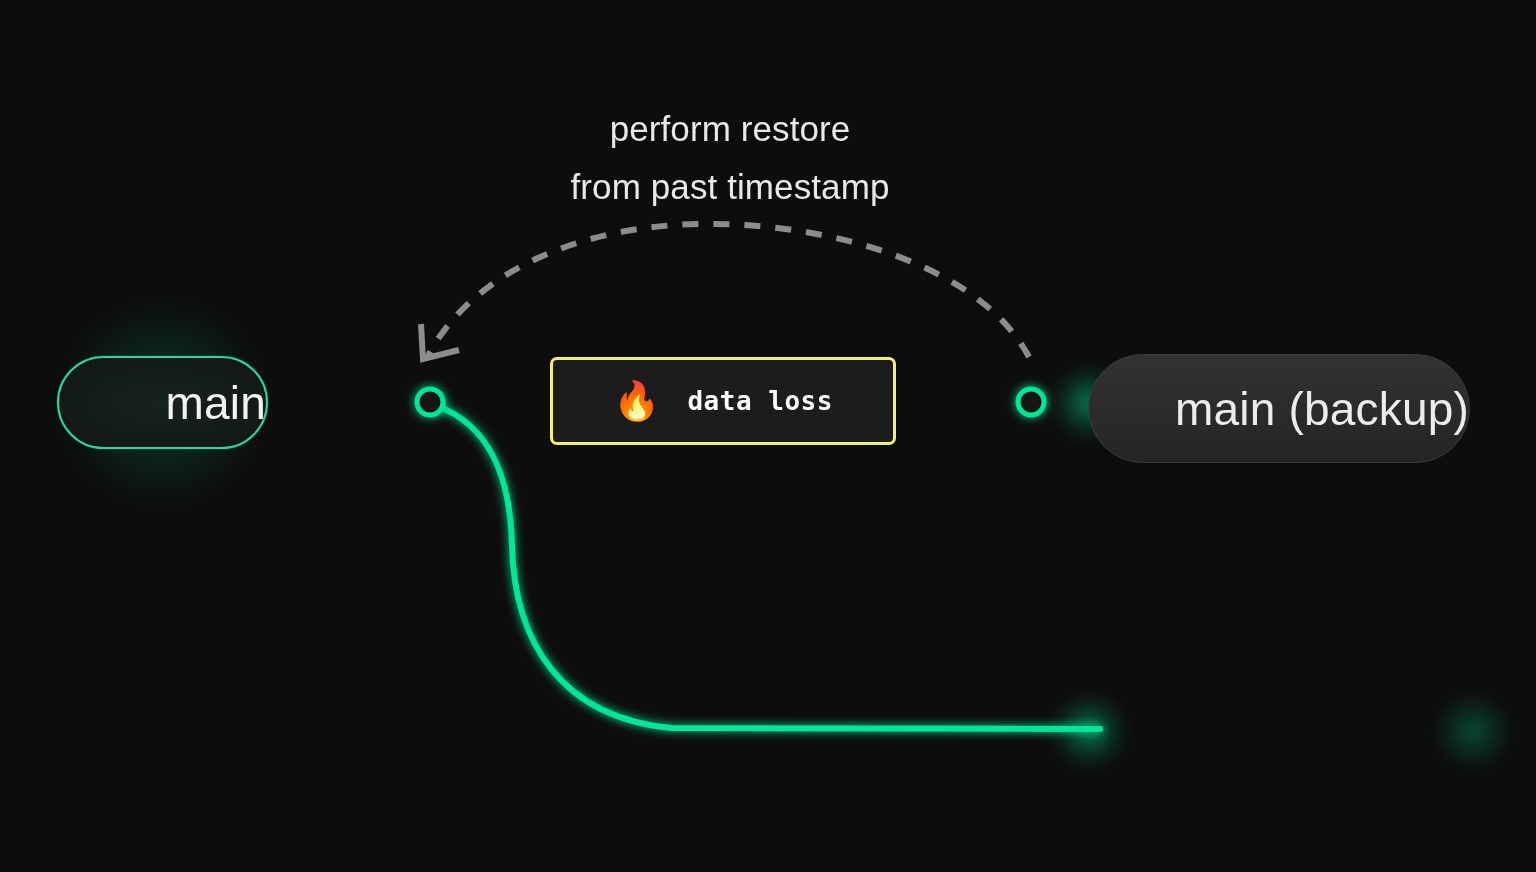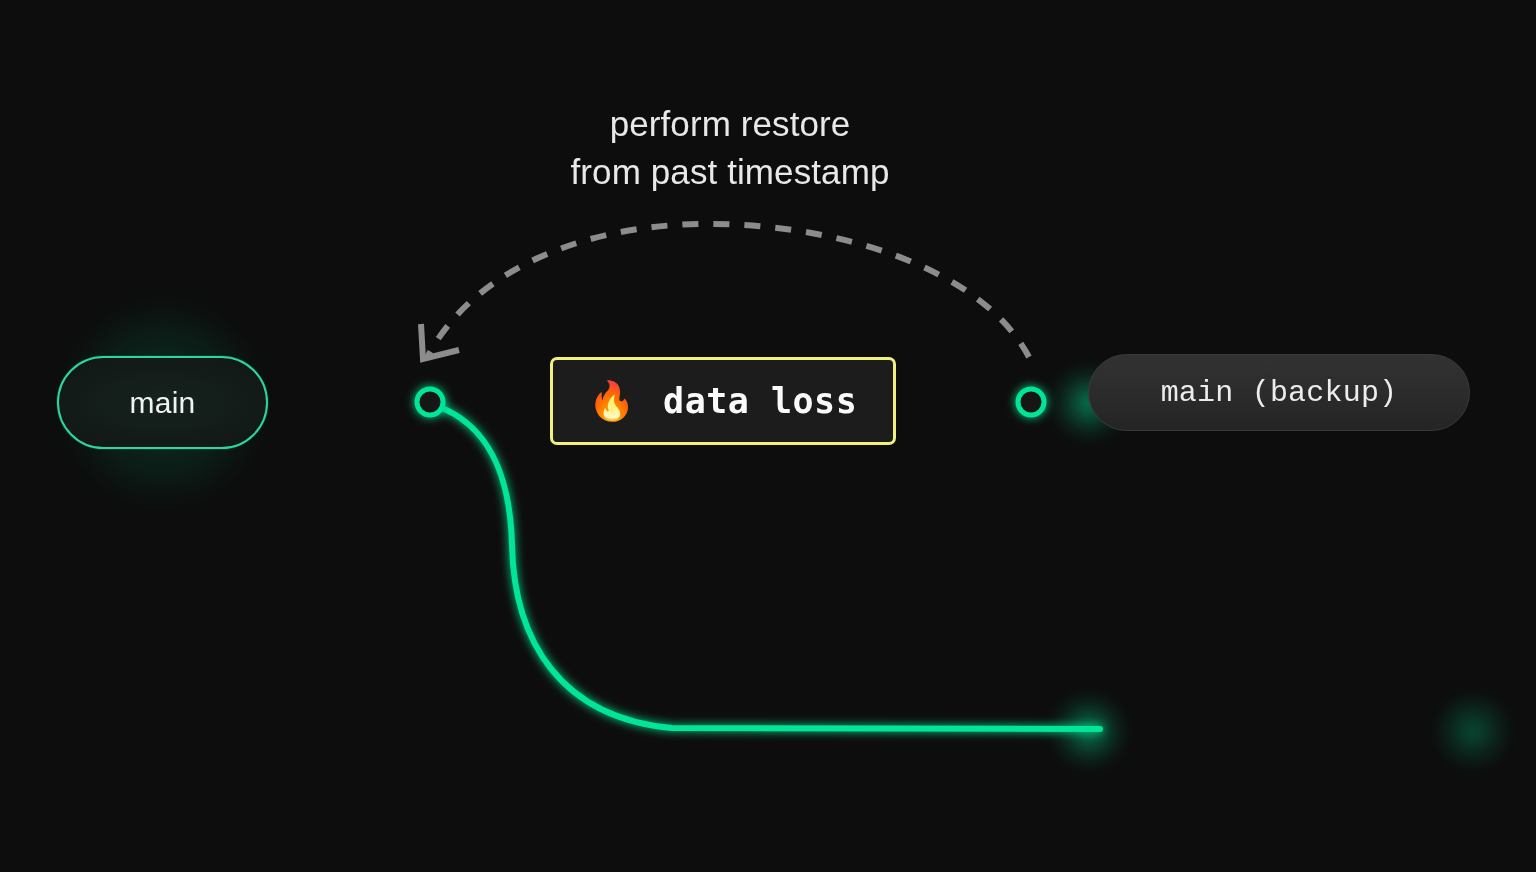--- a/index.html
+++ b/index.html
@@ -33,35 +33,35 @@
 
   
   .caption {
     position: absolute;
     left: 430px;
     top: 100px;
     width: 600px;
     text-align: center;
     color: #e8e8e8;
     font-size: 35px;
-    line-height: 48px;
+    line-height: 58px;
     letter-spacing: 0.1px;
     white-space: pre-line;
   }
 
   
   .pill {
     position: absolute;
     display: flex;
     align-items: center;
-    justify-content: center;
+    justify-content: flex-end;
     border-radius: 999px;
     box-sizing: border-box;
     color: #ececec;
-    font-size: 30px;
+    font-size: 46px;
     letter-spacing: 0.2px;
   }
 
   
   #node-main {
     left: 57px;
     top: 356px;
     width: 211px;
     height: 93px;
     border: 2px solid #2fd699;
@@ -89,22 +89,21 @@
 
   
   .pill-grey {
     border: 1px solid #3a3a3a;
     background: linear-gradient(180deg, #323232 0%, #2b2b2b 55%, #242424 100%);
   }
   #node-backup {
     left: 1088px;
     top: 354px;
     width: 382px;
-    height: 77px;
-    font-family: Liberation Mono, monospace;
+    height: 109px;
   }
   #node-restored {
     left: 1088px;
     top: 683px;
     width: 382px;
     height: 93px;
   }
 
   
   .edge-glow {
@@ -142,21 +141,21 @@
     justify-content: center;
     gap: 27px;
   }
   #node-dataloss .emoji {
     font-size: 38px;
     line-height: 1;
     display: block;
   }
   #node-dataloss .mono-label {
     font-family: "DejaVu Sans Mono", "Liberation Mono", monospace;
-    font-size: 35px;
+    font-size: 26px;
     font-weight: 700;
     color: #fafafa;
     letter-spacing: 0.5px;
   }
 </style>
 </head>
 <body>
 
 <div id="canvas">
 

